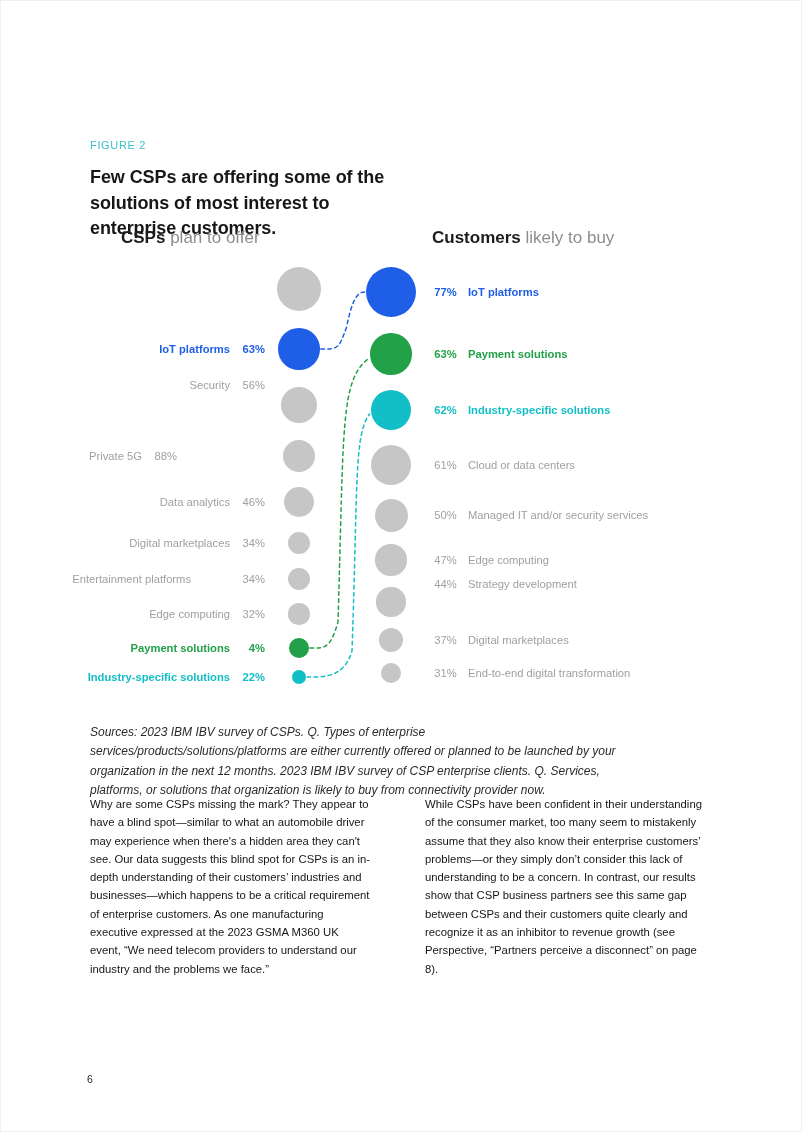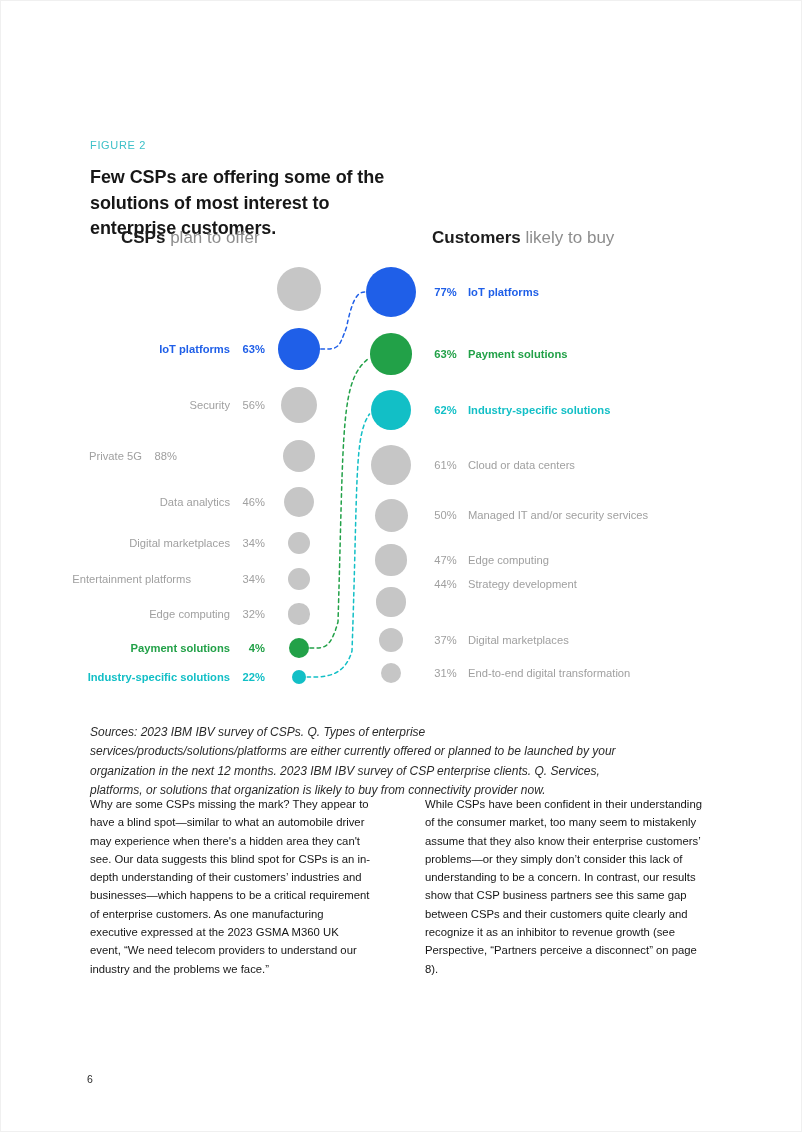--- a/index.html
+++ b/index.html
@@ -166,21 +166,21 @@
         <path d="M 308.9 647 C 322.9 647 329 649 337 621 C 343 423 339 379 368.21 357" fill="none" stroke="#22A148" stroke-width="1.5" stroke-dasharray="3.5 3.5" stroke-linecap="round"></path>
         <path d="M 306.26 676 C 320.26 676 343 678 351 650 C 357 479 353 435 368.54 413" fill="none" stroke="#12BFC6" stroke-width="1.5" stroke-dasharray="3.5 3.5" stroke-linecap="round"></path>
       </svg>
   <div class="bub" style="width: 44.22px; height: 44.22px; left: 275.89px; top: 265.89px; background: rgb(198, 198, 198);"></div>
       <div class="bub" style="width: 41.58px; height: 41.58px; left: 277.21px; top: 327.21px; background: rgb(31, 95, 232);"></div>
       <div class="row-left hl" style="top: 340px; color: rgb(31, 95, 232);">
         <span>IoT platforms</span>
         <span class="pct">63%</span>
       </div>
       <div class="bub" style="width: 36.96px; height: 36.96px; left: 279.52px; top: 385.52px; background: rgb(198, 198, 198);"></div>
-      <div class="row-left" style="top: 396px; padding-left: 48px;">
+      <div class="row-left" style="top: 376px; padding-left: 48px;">
         <span>Security</span>
         <span class="pct">56%</span>
       </div>
       <div class="bub" style="width: 32.34px; height: 32.34px; left: 281.83px; top: 438.83px; background: rgb(198, 198, 198);"></div>
       <div class="row-left" style="top: 447px; justify-content: center;">
         <span>Private 5G</span>
         <span class="pct">88%</span>
       </div>
       <div class="bub" style="width: 30.36px; height: 30.36px; left: 282.82px; top: 485.82px; background: rgb(198, 198, 198);"></div>
       <div class="row-left" style="top: 493px;">

